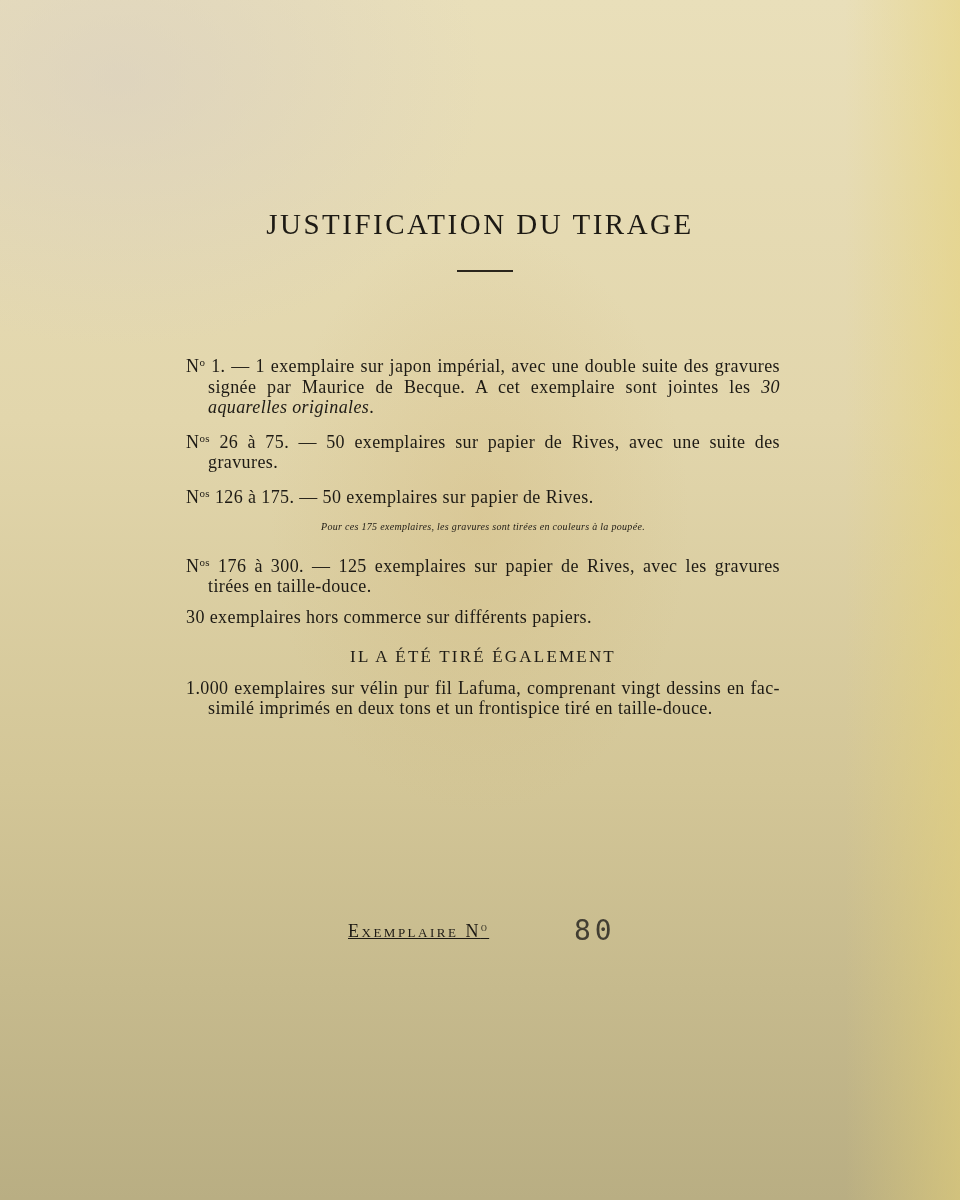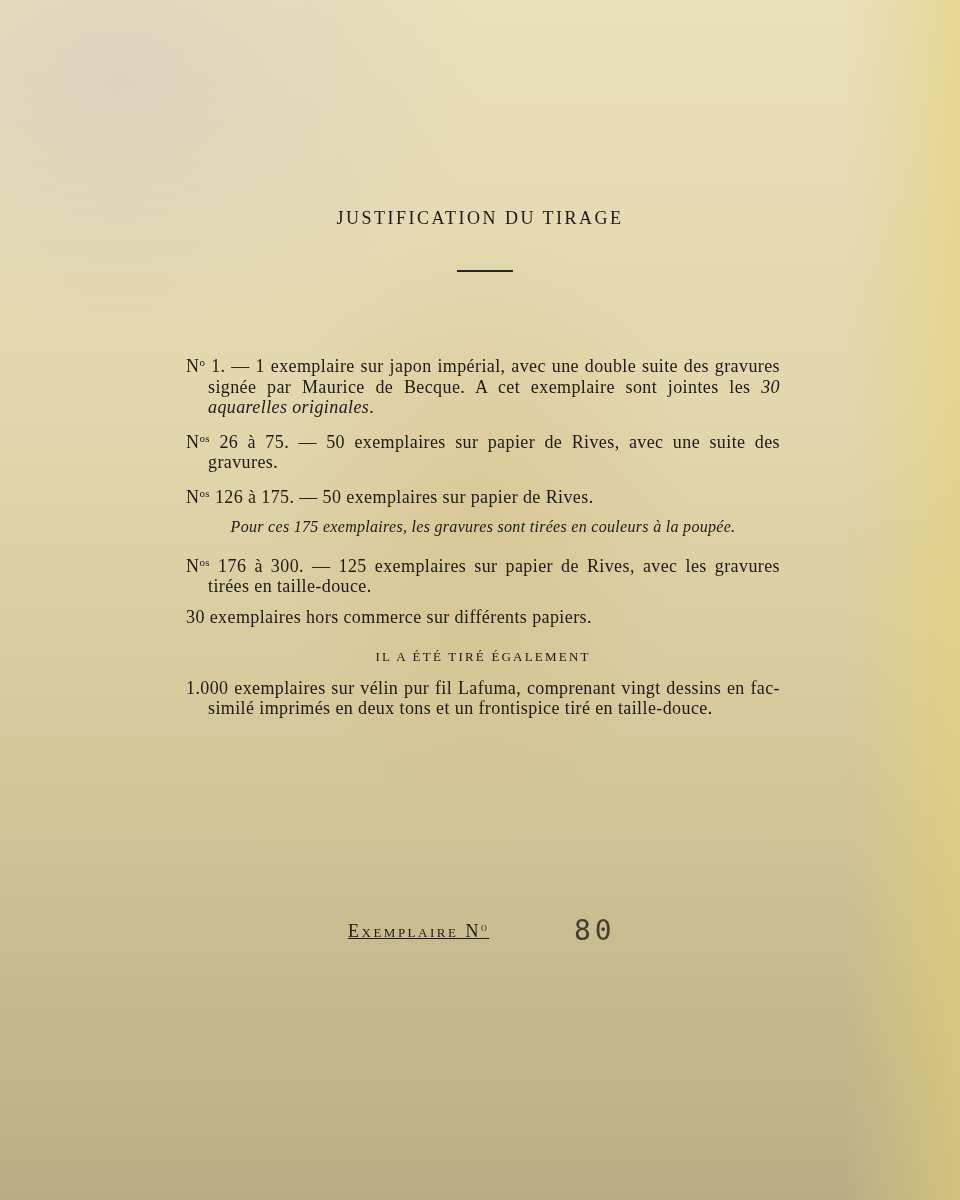--- a/index.html
+++ b/index.html
@@ -9,42 +9,42 @@
       radial-gradient(ellipse 300px 420px at 480px 520px, rgba(205,175,110,0.28), rgba(205,175,110,0) 70%),
       radial-gradient(ellipse 520px 380px at 120px 80px, rgba(215,205,195,0.55), rgba(215,205,195,0) 70%),
       linear-gradient(90deg, rgba(0,0,0,0) 0%, rgba(0,0,0,0) 88%, rgba(230,210,120,0.55) 100%),
       linear-gradient(180deg, #e9dfba 0%, #e2d6ac 35%, #d3c697 65%, #b9ae83 100%);
     font-family: "DejaVu Serif", "Liberation Serif", serif;
     color: #1d1a14;
   }
   .page { position: absolute; left: 0; top: 0; width: 960px; height: 1200px; }
   .title {
     position: absolute; left: 0; width: 960px; top: 208px; text-align: center;
-    font-family: "Liberation Serif", serif; font-size: 18px; letter-spacing: 2.5px;
+    font-family: "Liberation Serif", serif; font-size: 29px; letter-spacing: 2.5px;
   }
   .rule {
     position: absolute; left: 457px; top: 270px; width: 56px; height: 2px; background: #2a251c;
   }
   .body-text {
     position: absolute; left: 186px; width: 594px; top: 323px;
     font-family: "Liberation Serif", serif; font-size: 18px; line-height: 20.5px;
     letter-spacing: 0.4px;
     margin-top: 29px;
   }
   .entry {
     text-align: justify; padding-left: 22px; text-indent: -22px; margin: 0 0 10px 0;
   }
   .entry .sup { font-size: 11px; vertical-align: 6px; }
   .entry em { font-style: italic; }
   .note {
-    text-align: center; font-style: italic; font-size: 16px; margin: 2px 0 14px 0; letter-spacing: 0.3px;
+    text-align: center; font-style: italic; font-size: 10px; margin: 2px 0 14px 0; letter-spacing: 0.3px;
   }
   .plain { margin: 0 0 12px 0; }
   .subhead {
-    text-align: center; font-size: 13px; letter-spacing: 2.2px; margin: 20px 0 10px 0;
+    text-align: center; font-size: 17px; letter-spacing: 2.2px; margin: 20px 0 10px 0;
   }
   .exemplaire {
     position: absolute; left: 348px; top: 920px; font-family: "Liberation Serif", serif;
     font-size: 18px; letter-spacing: 2.5px; font-variant: small-caps; text-decoration: underline;
   }
   .exemplaire .sup { font-size: 12px; vertical-align: 6px; }
   .stamp {
     position: absolute; left: 574px; top: 914px; font-family: "DejaVu Sans Mono", monospace;
     font-size: 28px; color: #2b2822; letter-spacing: 4px; opacity: 0.85;
   }

